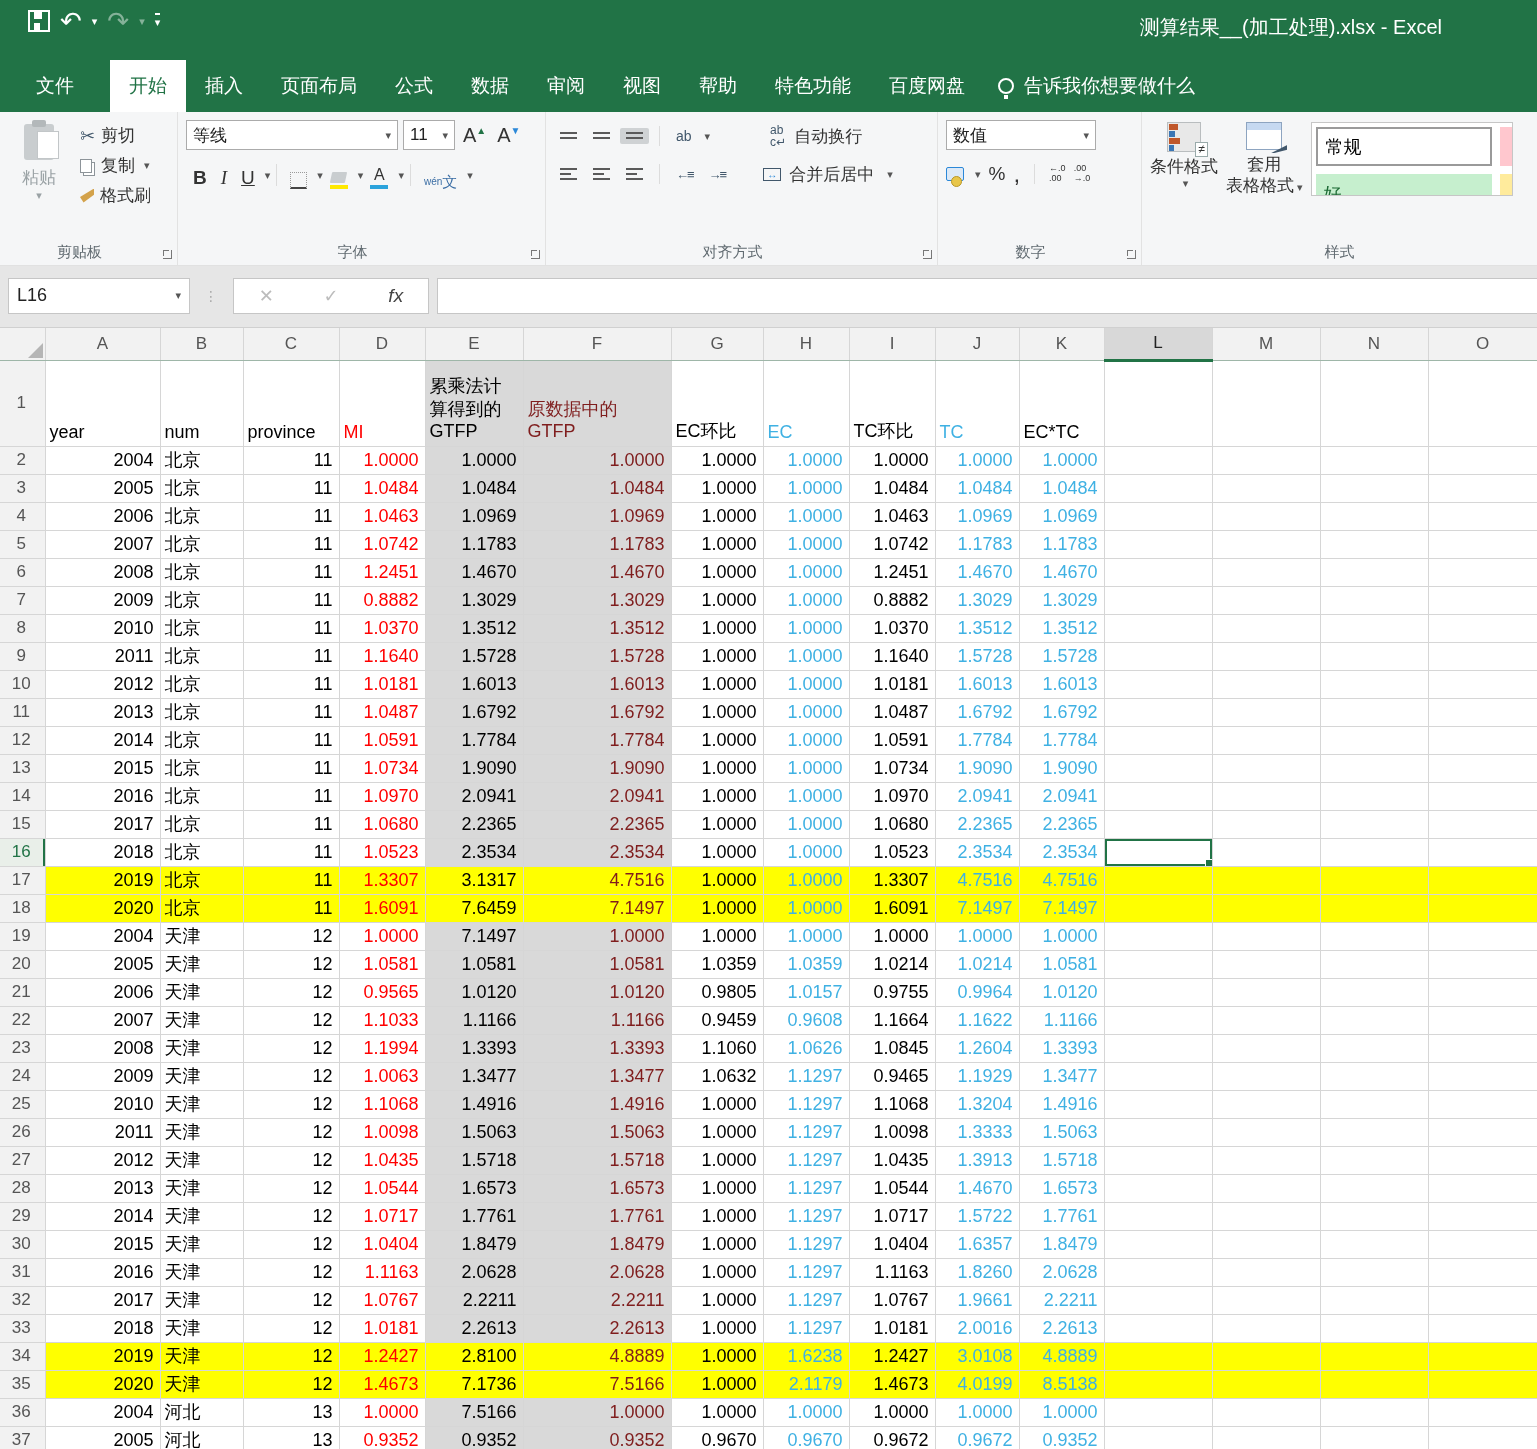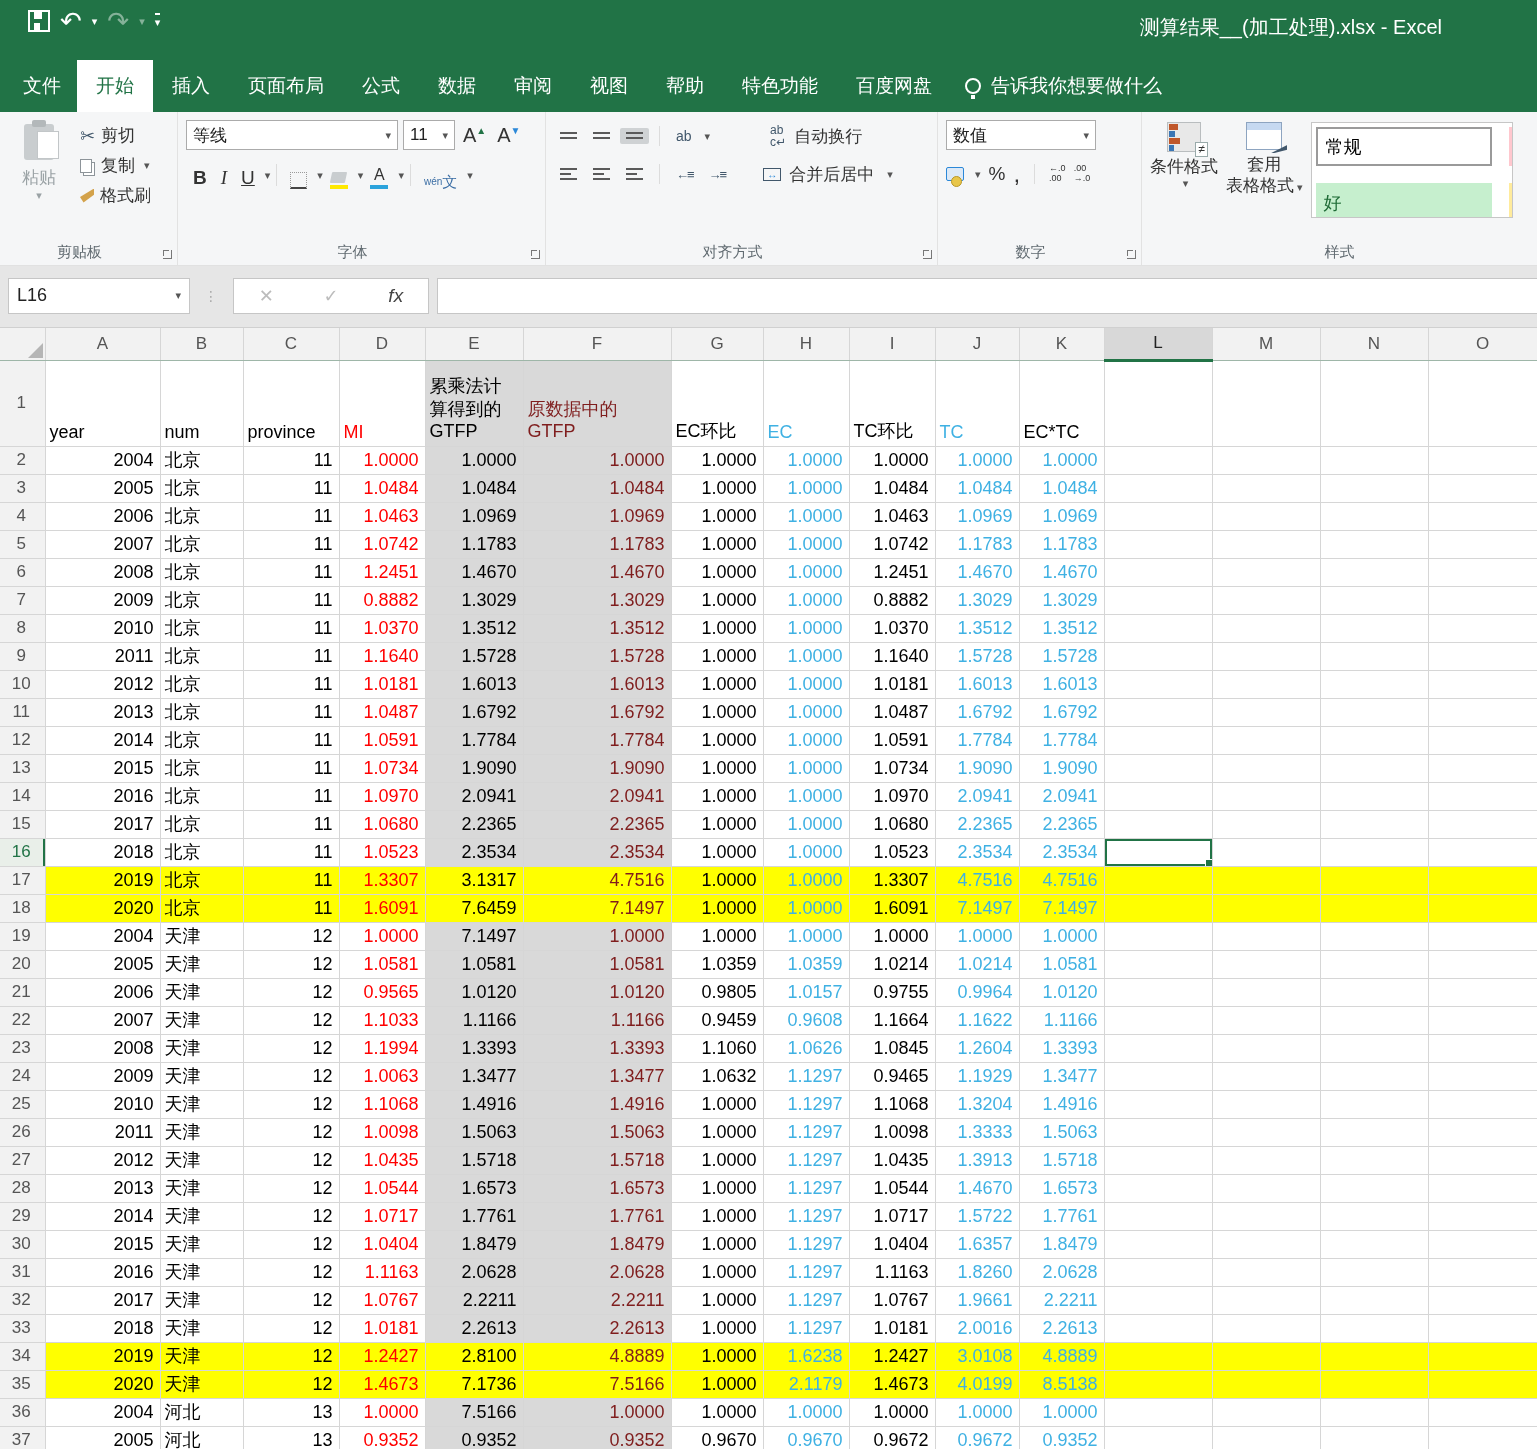--- a/index.html
+++ b/index.html
@@ -15,21 +15,21 @@
   .save-ico::after { content:""; position:absolute; left:4px; bottom:0; width:6px; height:7px; background:#fff; }
   .undo-redo { font-size:26px; line-height:22px; color:#fff; }
   .dim { opacity:.45; }
   .mini-caret { font-size:11px; color:#fff; }
   .qat-more { border-top:2px solid #fff; font-size:11px; padding-top:1px; }
   .doc-title { position:absolute; top:14px; right:95px; color:#fff; font-size:20px; white-space:nowrap; }
 
   
   .tabrow { height:52px; background:#217346; display:flex; align-items:stretch; flex:none; }
   .tab { color:#fff; font-size:19px; padding:0 19px; display:flex; align-items:center; cursor:default; }
-  .tab.file { padding:0 16px;margin-left:7px; }
+  .tab.file { padding:0 36px; }
   .tab.active { background:#fff; color:#217346; }
   .tellme { color:#fff; font-size:19px; display:flex; align-items:center; gap:10px; margin-left:14px; }
   .bulb { width:16px; height:16px; border:2px solid #fff; border-radius:50%; position:relative; display:inline-block; }
   .bulb::after { content:""; position:absolute; left:4px; top:15px; width:4px; height:4px; background:#fff; }
 
   
   .ribbon { height:154px; background:#f5f6f7; border-bottom:1px solid #e1e1e1; display:flex; flex:none; }
   .rgroup { position:relative; border-right:1px solid #e2e2e2; padding:8px 6px 26px 8px; flex:none; }
   .glabel { position:absolute; bottom:3px; left:0; right:18px; text-align:center; color:#606a70; font-size:15px; white-space:nowrap; }
   .launcher { position:absolute; bottom:6px; right:5px; width:9px; height:9px; border-right:1px solid #777; border-bottom:1px solid #777; }
@@ -105,21 +105,21 @@
       linear-gradient(#c0572a,#c0572a) 1px 1px/9px 6px no-repeat,
       linear-gradient(#3a76b5,#3a76b5) 1px 8px/6px 6px no-repeat,
       linear-gradient(#c0572a,#c0572a) 1px 15px/11px 6px no-repeat,
       linear-gradient(#3a76b5,#3a76b5) 1px 22px/5px 6px no-repeat,
       linear-gradient(#e8e8e8,#e8e8e8) 0 0/34px 30px no-repeat; }
   .cf-ico::after { content:"≠"; position:absolute; right:-8px; bottom:-6px; background:#fff; border:1px solid #9aa; font-size:12px; line-height:13px; padding:0 2px; color:#333; }
   .fat-ico { width:36px; height:28px; border:1px solid #8da4c0; margin-bottom:4px; position:relative;
       background:linear-gradient(#c6d9f1 0 7px, #fff 7px),
       repeating-linear-gradient(to right, transparent 0 8px, #8da4c0 8px 9px); }
   .fat-ico::after { content:""; position:absolute; right:-6px; bottom:-4px; width:16px; height:8px; background:#41576b; clip-path:polygon(0 100%,100% 0,100% 60%,20% 100%); }
-  .gallery { border:1px solid #c6c6c6; background:#fff; display:grid; grid-template-columns:176px 176px; grid-auto-rows:39px; gap:17px; padding:4px; height:96px; overflow:hidden; margin-top:2px; flex:none; width:202px; }
+  .gallery { border:1px solid #c6c6c6; background:#fff; display:grid; grid-template-columns:176px 176px; grid-auto-rows:39px; gap:8px; padding:4px; height:74px; overflow:hidden; margin-top:2px; flex:none; width:202px; }
   .chip { font-size:18px; display:flex; align-items:center; padding:0 8px; white-space:nowrap; }
   .chip.normal { border:2px solid #9a9a9a; color:#000; }
   .chip.good { background:#c6efce; color:#1f6b36; }
   .chip.bad { background:#ffc7ce; color:#9c0006; }
   .chip.neutral { background:#ffeb9c; color:#9c6500; }
 
   
   .fxrow { height:62px; background:#e6e6e6; display:flex; align-items:center; padding:8px 0 10px 8px; flex:none; border-bottom:1px solid #d0d0d0; }
   .namebox { width:182px; height:36px; background:#fff; border:1px solid #c6c6c6; display:flex; align-items:center; padding:0 8px; font-size:18px; color:#222; justify-content:space-between; }
   .dots { color:#aaa; font-size:14px; margin:0 14px; letter-spacing:1px; }

